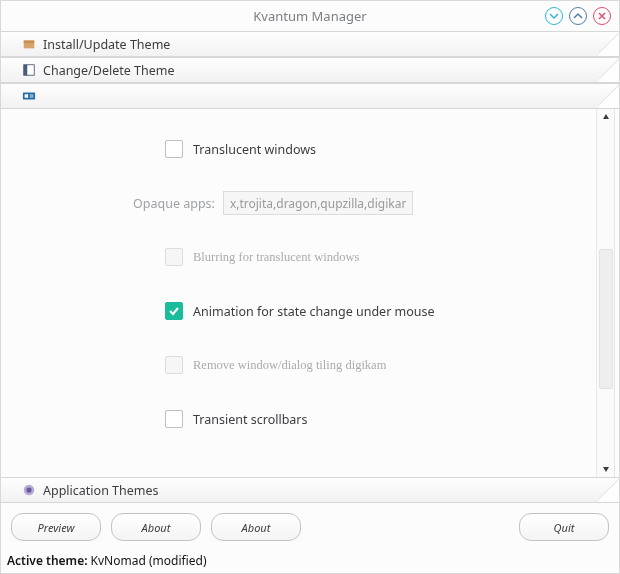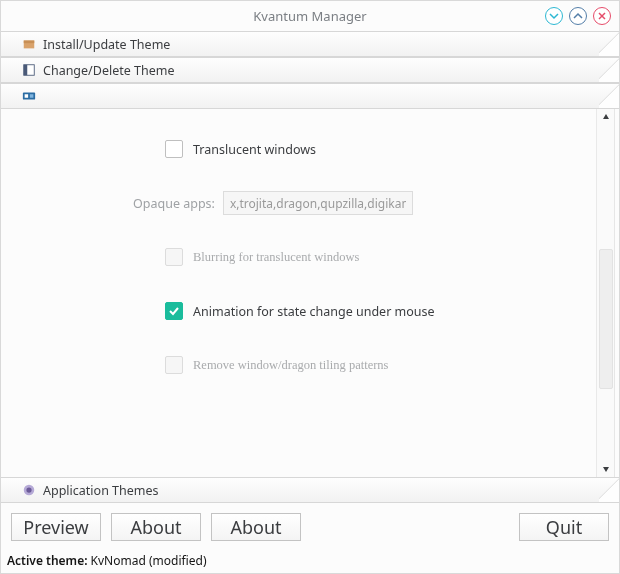--- a/index.html
+++ b/index.html
@@ -34,21 +34,21 @@
   .checkbox.checked { background: #1abc9c; border-color: #1abc9c; }
   .checkbox.checked svg { stroke: #fff; }
   .opt-label { color: #3b3d40; font-size: 12.5px; }
   .opt-label.disabled { color: #a9abad; font-family: Liberation Serif, serif; }
 
   .textfield { height: 24px; border: 1px solid #c5c5c5; background: #fff; padding: 0 6px; font-size: 12px; color: #808285; width: 190px; }
   .textfield:disabled { background: #f6f6f6; color: #9a9a9a; border-color: #dcdcdc; }
   .field-label { color: #9fa2a5; font-size: 12.5px; margin-right: 8px; }
 
   .bottom-bar { display: flex; justify-content: space-between; padding: 10px 10px 8px 10px; gap: 10px; }
-  .btn { min-width: 90px; height: 28px; background: linear-gradient(#ffffff,#f4f4f4); border: 1px solid #c3c3c3; border-radius: 0; font-size: 18px; color: #3b3d40; cursor: pointer; }
+  .btn { min-width: 90px; height: 28px; background: linear-gradient(#ffffff,#f4f4f4); border: 1px solid #c3c3c3; border-radius: 12px; font-size: 11px; color: #3b3d40; cursor: pointer; font-style: italic; }
   .bottom-right { margin-left: auto; }
 
   .statusbar { padding: 3px 9px 4px 6px; font-size: 12px; color: #151515; }
   .statusbar b { font-weight: 600; }
 
   .ic-pkg { width:14px; height:14px; }
   .ic-trash { width:14px; height:14px; }
   .ic-cfg { width:14px; height:14px; }
   .ic-app { width:14px; height:14px; }
 </style>
@@ -131,23 +131,27 @@
         <div class="checkbox checked">
           <svg width="12" height="12" viewBox="0 0 12 12">
               <polyline points="2,6 5,9 10,3" fill="none" stroke="#fff" stroke-width="2"></polyline>
             </svg>
         </div>
         <span class="opt-label">Animation for state change under mouse</span>
       </div>
 
       <div class="row">
         <div class="checkbox disabled"></div>
-        <span class="opt-label disabled">Remove window/dragon tiling patterns</span>
+        <span class="opt-label disabled">Remove window/dialog tiling digikam</span>
       </div>
 
+      <div class="row">
+        <div class="checkbox"></div>
+        <span class="opt-label">Transient scrollbars</span>
+      </div>
 
     </div>
     <div class="scroll-gutter">
       <div class="scroll-arrow up">
         <svg width="8" height="8" viewBox="0 0 8 8">
             <polygon points="4,1 7,6 1,6" fill="#3b3d40"></polygon>
           </svg>
       </div>
       <div class="scroll-thumb"></div>
       <div class="scroll-arrow down">

